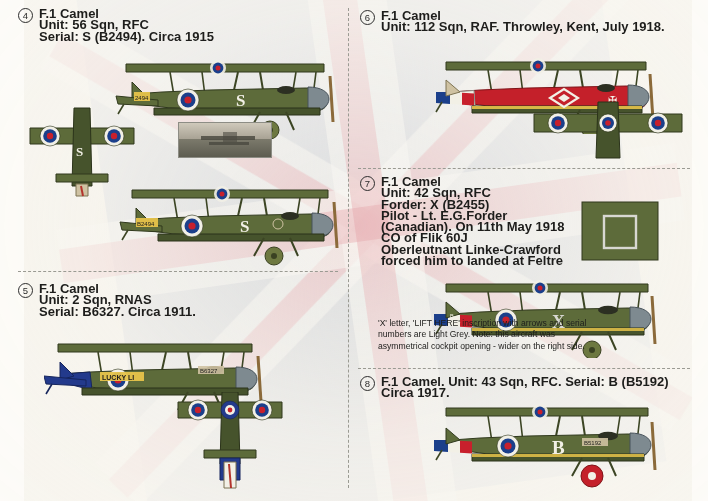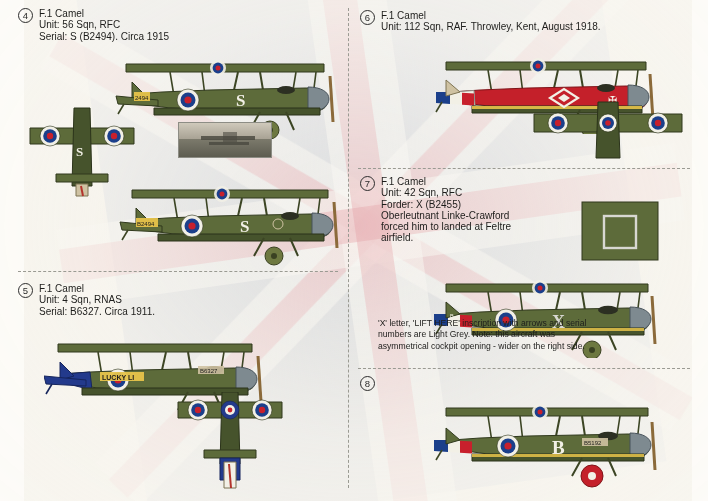--- a/index.html
+++ b/index.html
@@ -52,21 +52,21 @@
   .panel { position: absolute; }
   .hdr { display:flex; align-items:flex-start; gap:6px; }
   .numcircle {
     flex: 0 0 auto;
     width: 15px; height: 15px; border-radius: 50%;
     border: 1.1px solid #2b2b2b;
     color: #2b2b2b; background: transparent;
     font-size: 9.5px; line-height: 13px; text-align: center;
     font-family: "Liberation Sans", sans-serif;
   }
-  .txt { font-size: 10px; line-height: 11.3px; color: #1d1d1b; }
+  .txt { font-size: 13px; line-height: 11.3px; color: #1d1d1b; font-weight: bold; }
   .note { font-size: 8.6px; line-height: 11.3px; color: #1d1d1b; }
 
   .divider { position:absolute; height:0; border-top: 1px dashed #9a9a92; }
   .vdivider { position:absolute; width:0; border-left: 1px dashed #9a9a92; }
 
   
   .photo {
     position: absolute;
     border: 1px solid #8d8d85;
     background: linear-gradient(180deg,#b9b3a4 0%, #8f8b7d 45%, #6f6d60 100%);
@@ -217,21 +217,21 @@
       <circle cx="156" cy="96" r="3" fill="#3a4122"></circle>
       <path d="M10,70 L4,80" stroke="#3c4524" stroke-width="1.6"></path>
     </svg>
   </div>
 
   <div class="panel" style="left:18px; top:283px; width:300px;">
     <div class="hdr">
       <div class="numcircle">5</div>
       <div class="txt">
         <div>F.1 Camel</div>
-        <div>Unit: 4 Sqn, RNAS</div>
+        <div>Unit: 2 Sqn, RNAS</div>
         <div>Serial: B6327. Circa 1911.</div>
       </div>
     </div>
   </div>
 
   <div class="art" style="left:44px; top:318px;">
     <svg width="220" height="100" viewBox="0 0 220 100">
       <path d="M14,26 L208,26 L208,34 L14,34 Z" fill="#5d6b3a" stroke="#30391d" stroke-width="1"></path>
       <path d="M122,34 L118,52 M144,34 L147,52" stroke="#3c4524" stroke-width="2"></path>
       <path d="M54,34 L58,58 M86,34 L89,58" stroke="#3c4524" stroke-width="1.6"></path>
@@ -277,21 +277,21 @@
       <path d="M54,70 L66,70 L66,96 L54,96 Z" fill="#f2f0e6" stroke="#7d7352" stroke-width="1"></path>
       <path d="M59,72 L61,96" stroke="#b3342c" stroke-width="2"></path>
     </svg>
   </div>
 
   <div class="panel" style="left:360px; top:10px; width:330px;">
     <div class="hdr">
       <div class="numcircle">6</div>
       <div class="txt">
         <div>F.1 Camel</div>
-        <div>Unit: 112 Sqn, RAF. Throwley, Kent, August 1918.</div>
+        <div>Unit: 112 Sqn, RAF. Throwley, Kent, July 1918.</div>
       </div>
     </div>
   </div>
 
   <div class="art" style="left:430px; top:34px;">
     <svg width="230" height="100" viewBox="0 0 230 100">
       <path d="M16,28 L216,28 L216,36 L16,36 Z" fill="#5d6b3a" stroke="#30391d" stroke-width="1"></path>
       <path d="M128,36 L124,54 M150,36 L153,54" stroke="#3c4524" stroke-width="2"></path>
       <path d="M58,36 L62,60 M90,36 L93,60" stroke="#3c4524" stroke-width="1.6"></path>
       <path d="M188,36 L184,60 M208,36 L205,60" stroke="#3c4524" stroke-width="1.6"></path>
@@ -340,23 +340,23 @@
     </svg>
   </div>
 
   <div class="panel" style="left:360px; top:176px; width:210px;">
     <div class="hdr">
       <div class="numcircle">7</div>
       <div class="txt">
         <div>F.1 Camel</div>
         <div>Unit: 42 Sqn, RFC</div>
         <div>Forder: X (B2455)</div>
+        <div>Pilot - Lt. E.G.Forder (Canadian). On 11th May 1918 CO of Flik 60J</div>
         <div>Oberleutnant Linke-Crawford</div>
         <div>forced him to landed at Feltre</div>
-        <div>airfield.</div>
       </div>
     </div>
   </div>
 
   <div class="art" style="left:580px; top:200px;">
     <svg width="80" height="62" viewBox="0 0 80 62">
       <rect x="2" y="2" width="76" height="58" fill="#5d6b3a" stroke="#30391d" stroke-width="1"></rect>
       <rect x="24" y="16" width="32" height="32" fill="none" stroke="#d8d8d2" stroke-width="2.4"></rect>
     </svg>
   </div>
@@ -393,20 +393,24 @@
       <circle cx="162" cy="94" r="3" fill="#3a4122"></circle>
       <path d="M12,68 L6,78" stroke="#3c4524" stroke-width="1.6"></path>
     </svg>
   </div>
 
   <div class="panel note" style="left:378px; top:318px; width:212px;">'X' letter, 'LIFT HERE' inscription with arrows and serial numbers are Light Grey. Note: this aircraft was asymmetrical cockpit opening - wider on the right side.</div>
 
   <div class="panel" style="left:360px; top:376px; width:330px;">
     <div class="hdr">
       <div class="numcircle">8</div>
+      <div class="txt">
+        <div>F.1 Camel. Unit: 43 Sqn, RFC. Serial: B (B5192)</div>
+        <div>Circa 1917.</div>
+      </div>
     </div>
   </div>
 
   <div class="art" style="left:430px; top:394px;">
     <svg width="232" height="104" viewBox="0 0 232 104">
       <path d="M16,14 L218,14 L218,22 L16,22 Z" fill="#5d6b3a" stroke="#30391d" stroke-width="1"></path>
       <path d="M130,22 L126,42 M152,22 L155,42" stroke="#3c4524" stroke-width="2"></path>
       <path d="M58,22 L62,48 M90,22 L93,48" stroke="#3c4524" stroke-width="1.6"></path>
       <path d="M190,22 L186,48 M210,22 L207,48" stroke="#3c4524" stroke-width="1.6"></path>
       <path d="M98,42 L198,40 C208,40 216,44 218,50 L218,58 C216,62 208,64 198,64 L104,62 L58,60 L28,56 L20,52 L22,46 L50,44 Z" fill="#5d6b3a" stroke="#30391d" stroke-width="1"></path>

